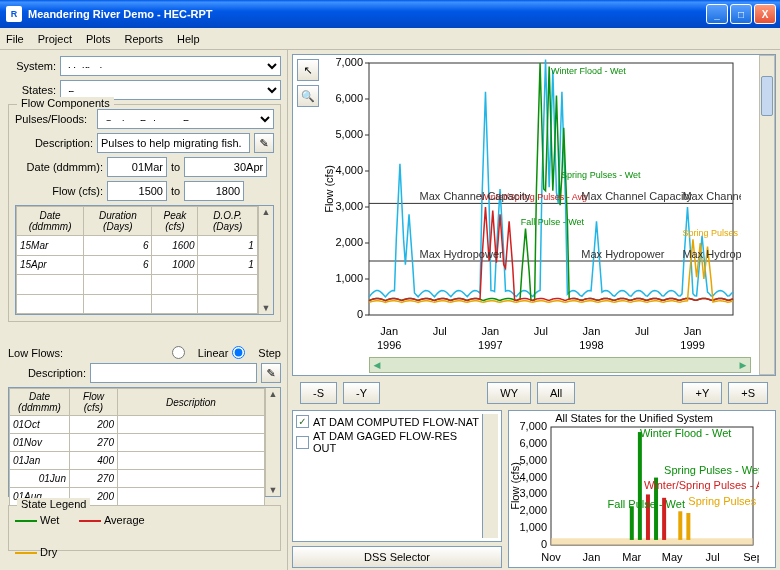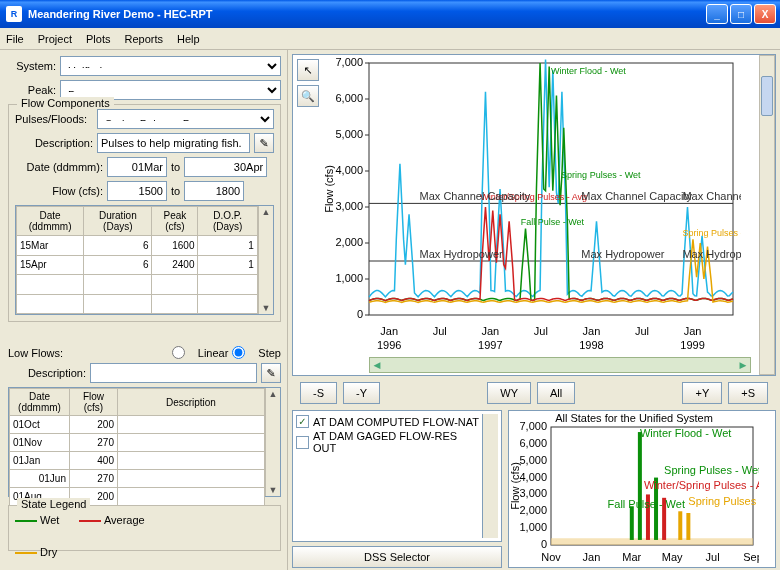--- a/index.html
+++ b/index.html
@@ -17,21 +17,21 @@
 .content { display: flex; height: calc(570px - 28px - 22px); }
 .leftpanel { width: 288px; background: #ece9d8; padding: 6px 6px 6px 8px; border-right: 1px solid #c0bcae; overflow: hidden; }
 .row { display: flex; align-items: center; margin-bottom: 4px; gap: 4px; }
 .lbl { width: 48px; text-align: right; }
 select, input[type=text] { border: 1px solid #7f9db9; background: #fff; height: 20px; padding: 7px 3px; font-size: 11px; }
 select { padding-right: 14px; }
 .fieldset { border: 1px solid #c0bcae; padding: 4px 6px 6px; margin-top: 4px; position: relative; }
 .fs-title { position: absolute; top: -8px; left: 8px; background: #ece9d8; padding: 0 4px; }
 .iconbtn { width: 20px; height: 20px; border: 1px solid #7f9db9; background: linear-gradient(#fff,#e8e4d6); display:flex;align-items:center;justify-content:center; }
 table.grid { border-collapse: collapse; width: 100%; background:#fff; }
-table.grid th, table.grid td { border: 1px solid #c0bcae; padding: 2px 3px; font-size: 10px; height: 18px; }
+table.grid th, table.grid td { border: 1px solid #c0bcae; padding: 2px 3px; font-size: 10px; height: 18px; font-style: italic; }
 table.grid th { background: #ece9d8; font-weight: normal; text-align: center; }
 table.grid td { text-align: right; }
 .gridwrap { display:flex; border:1px solid #7f9db9; }
 .gridscroll { width:16px; background:#ece9d8; border-left:1px solid #c0bcae; display:flex;flex-direction:column;justify-content:space-between;align-items:center; }
 .arrow { font-size:9px; color:#555; line-height:12px; }
 .radio { display:flex; align-items:center; gap:13px; }
 .legend-line { width: 22px; height: 2px; display:inline-block; vertical-align:middle; }
 .rightpanel { flex: 1; display: flex; flex-direction: column; padding: 4px; gap: 4px; }
 .chartbox { border: 1px solid #7f9db9; background: #fff; position: relative; }
 .mainchart { flex: 1; display:flex; }
@@ -75,21 +75,21 @@
   <span>Help</span>
 </div>
 
 <div class="content">
   <div class="leftpanel">
     <div class="row">
       <span class="lbl">System:</span>
       <select style="flex:1"><option>Unified</option></select>
     </div>
     <div class="row">
-      <span class="lbl">Peak:</span>
+      <span class="lbl">States:</span>
       <select style="flex:1"><option>Dry</option></select>
     </div>
 
     <div class="fieldset">
       <span class="fs-title">Flow Components</span>
       <div class="row">
         <span style="width:78px">Pulses/Floods:</span>
         <select style="flex:1"><option>Spring Pulses - Dry</option></select>
       </div>
       <div class="row">
@@ -122,21 +122,21 @@
           </tr>
           <tr>
                 <td style="text-align:left">15Mar</td>
                 <td>6</td>
                 <td>1600</td>
                 <td>1</td>
               </tr>
           <tr>
                 <td style="text-align:left">15Apr</td>
                 <td>6</td>
-                <td>2400</td>
+                <td>1000</td>
                 <td>1</td>
               </tr>
           <tr>
                 <td></td>
                 <td></td>
                 <td></td>
                 <td></td>
               </tr>
           <tr>
                 <td></td>

